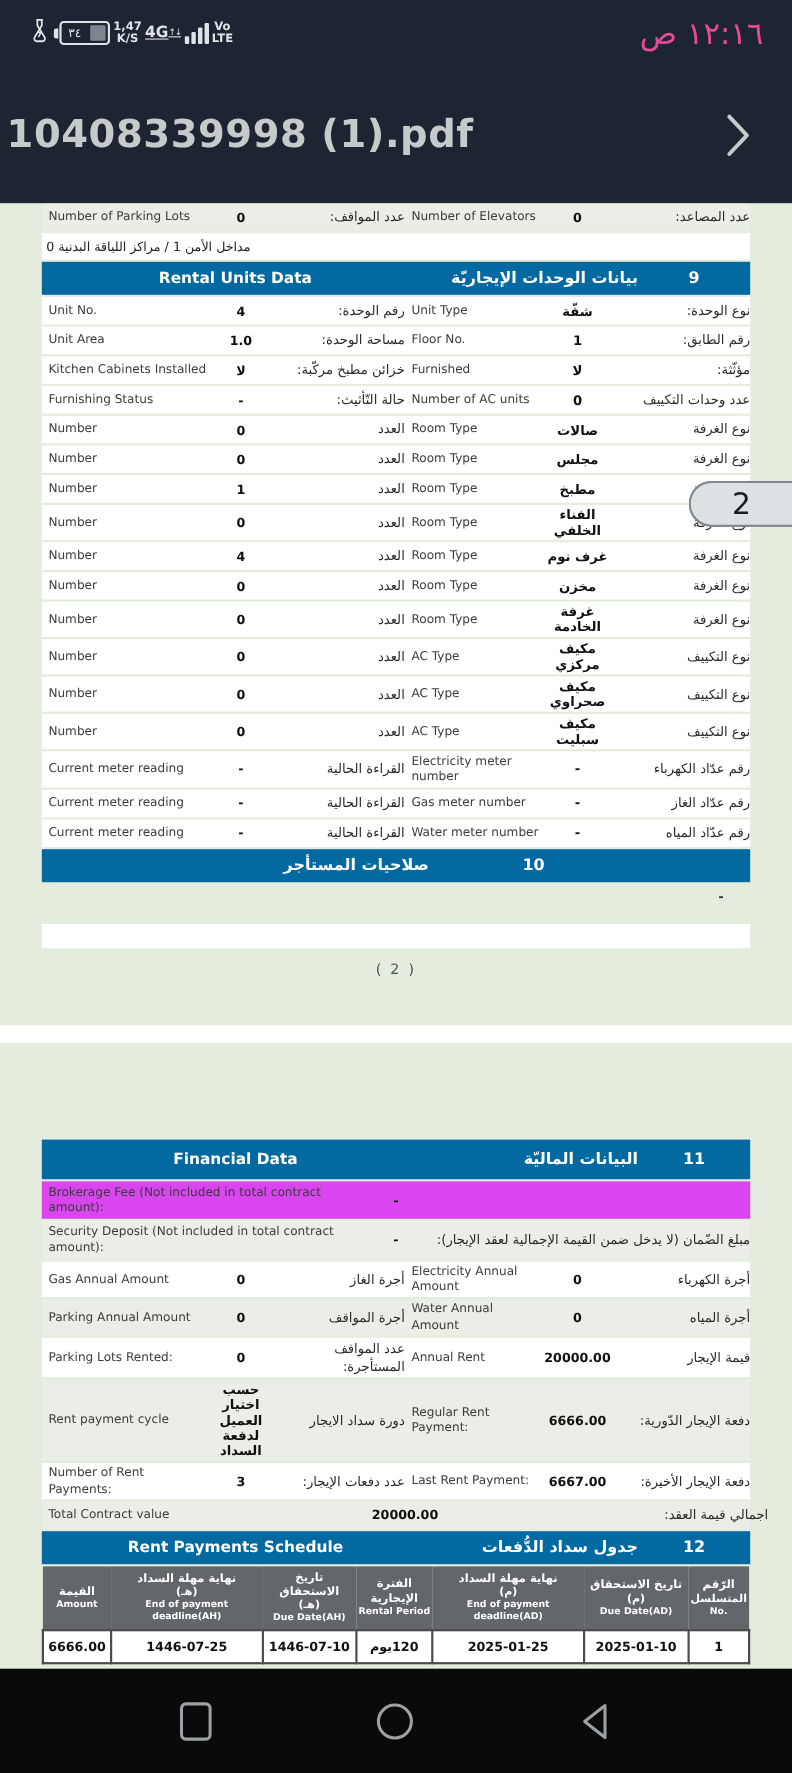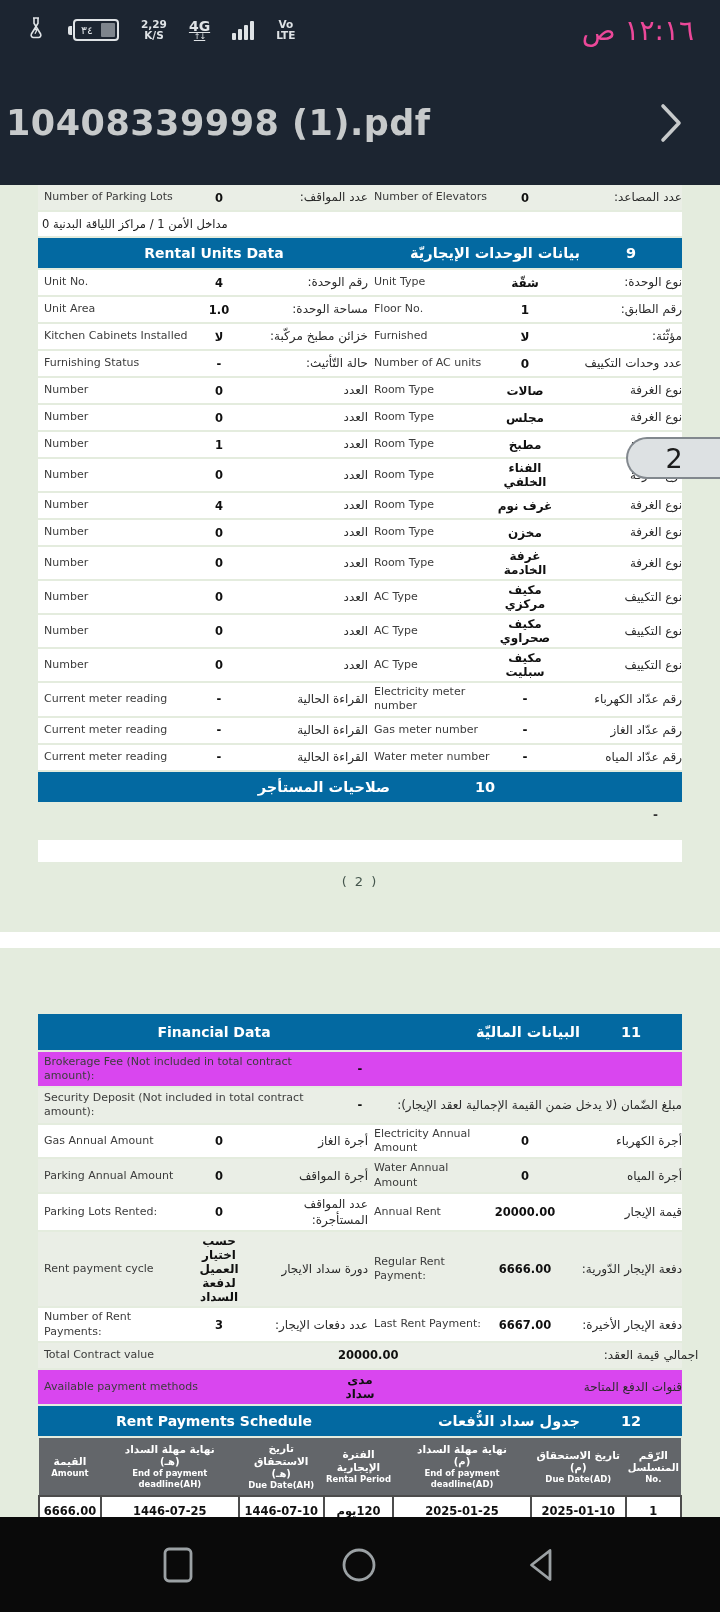--- a/index.html
+++ b/index.html
@@ -3,31 +3,31 @@
 <meta charset="utf-8">
 <style>
   * { margin:0; padding:0; box-sizing:border-box; }
   body { width:720px; height:1612px; overflow:hidden; background:#fff;
          font-family:"DejaVu Sans","Liberation Sans",sans-serif; }
   .phone { position:relative; width:720px; height:1612px; background:#e4ecde; overflow:hidden; }
 
   
   .statusbar { height:60px; background:#1c2531; display:flex; align-items:center;
                justify-content:space-between; padding:0 26px; }
-  .sb-left { display:flex; align-items:center; gap:22px; }
+  .sb-left { display:flex; align-items:center; gap:3px; }
   .sb-ic { color:#dfe3e6; }
   .batt { display:flex; align-items:center; }
   .batt-cap { width:4px; height:9px; background:#dfe3e6; border-radius:2px 0 0 2px; margin-right:1px; }
   .batt-body { position:relative; width:46px; height:22px; border:2px solid #dfe3e6; border-radius:4px; }
   .batt-num { position:absolute; left:6px; top:50%; transform:translateY(-50%);
               font-size:11px; color:#dfe3e6; }
   .batt-fill { position:absolute; right:2px; top:2px; bottom:2px; width:14px; background:#7e858d; border-radius:1px; }
   .stack { display:flex; flex-direction:column; align-items:center; line-height:1.05;
            font-size:10.5px; font-weight:bold; color:#dfe3e6; }
-  .net4g { display:flex; flex-direction:column; align-items:center; line-height:1; color:#dfe3e6;text-decoration:underline; }
+  .net4g { display:flex; flex-direction:row; align-items:center; line-height:1; color:#dfe3e6;text-decoration:underline; }
   .net4g .g { font-size:14px; font-weight:bold; }
   .net4g .arrows { font-size:8px; letter-spacing:-1px; }
   .bars { display:flex; align-items:flex-end; gap:2px; height:20px; }
   .bars span { width:4px; background:#dfe3e6; border-radius:1px; display:block; }
   .time { font-size:28px; color:#ec4899; direction:rtl; }
 
   
   .titlebar { height:125px; background:#1c2531; display:flex; align-items:center;
               justify-content:space-between; padding:0 34px 0 6px; }
   .filename { font-size:35px; font-weight:bold; color:#c7cacb; letter-spacing:.5px;
@@ -45,21 +45,21 @@
   .stripe { background:#eaeee6; }
   .cell.en { font-size:11px; color:#3c3c3c; line-height:1.3; padding-left:6px; }
   .cell.val { font-size:11.5px; font-weight:bold; color:#101010; text-align:center; }
   .cell.val-ar { font-size:12px; direction:rtl; }
   .cell.ar { font-size:12px; color:#2b2b2b; direction:rtl; text-align:right; line-height:1.35; padding-left:4px; }
   .secline { background:#fff; margin-bottom:2px; min-height:24px; display:flex; align-items:center;
              justify-content:flex-end; direction:rtl; font-size:11.5px; color:#222; padding:2px 4px; }
 
   .ghead { display:grid; grid-template-columns:352px 190px 102px; align-items:center;
            background:#0369a1; color:#fff; height:30px; margin-bottom:2px; }
-  .ghead.tall { height:36px; }
+  .ghead.tall { height:36px;margin-top:22px; }
   .ghead .gen { text-align:center; font-weight:bold; font-size:14px; }
   .ghead .gar { direction:rtl; text-align:right; font-weight:bold; font-size:14.5px; }
   .ghead .gnum { text-align:center; font-weight:bold; font-size:14.5px; }
 
   .dashrow { height:22px; display:flex; justify-content:flex-end; align-items:center;
              padding-right:24px; font-weight:bold; font-size:12px; color:#333; }
   .emptyrow { height:22px; background:#fff; margin-top:14px; }
   .pfooter { margin-top:12px; height:18px; text-align:center; font-size:13px; color:#45564d; letter-spacing:2px; }
   .sp40 { height:40px; } .sp66 { height:66px; }
 
@@ -100,21 +100,21 @@
         </svg>
       </span>
       <span class="batt">
         <span class="batt-cap"></span>
         <span class="batt-body">
           <span class="batt-num">٣٤</span>
           <span class="batt-fill"></span>
         </span>
       </span>
       <span class="stack">
-        <span>2,29</span>
+        <span>1,47</span>
         <span>K/S</span>
       </span>
       <span class="net4g">
         <span class="g">4G</span>
         <span class="arrows">↑↓</span>
       </span>
       <span class="bars">
         <span style="height:7px"></span>
           <span style="height:11px"></span>
         <span style="height:15px"></span>
@@ -382,25 +382,20 @@
         <div class="cell val">3</div>
         <div class="cell ar">عدد دفعات الإيجار:</div>
         <div class="cell en">Last Rent Payment:</div>
         <div class="cell val">6667.00</div>
         <div class="cell ar">دفعة الإيجار الأخيرة:</div>
       </div>
       <div class="rowf stripe">
         <div class="cell en">Total Contract value</div>
         <div class="cell val">20000.00</div>
         <div class="cell ar">اجمالي قيمة العقد:</div>
-      </div>
-      <div class="rowf">
-        <div class="cell en">Available payment methods</div>
-        <div class="cell val val-ar">مدى سداد</div>
-        <div class="cell ar">قنوات الدفع المتاحة</div>
       </div>
 
       <div class="ghead">
         <div class="gen">Rent Payments Schedule</div>
         <div class="gar">جدول سداد الدُّفعات</div>
         <div class="gnum">12</div>
       </div>
 
       <table class="sched">
         <colgroup>

